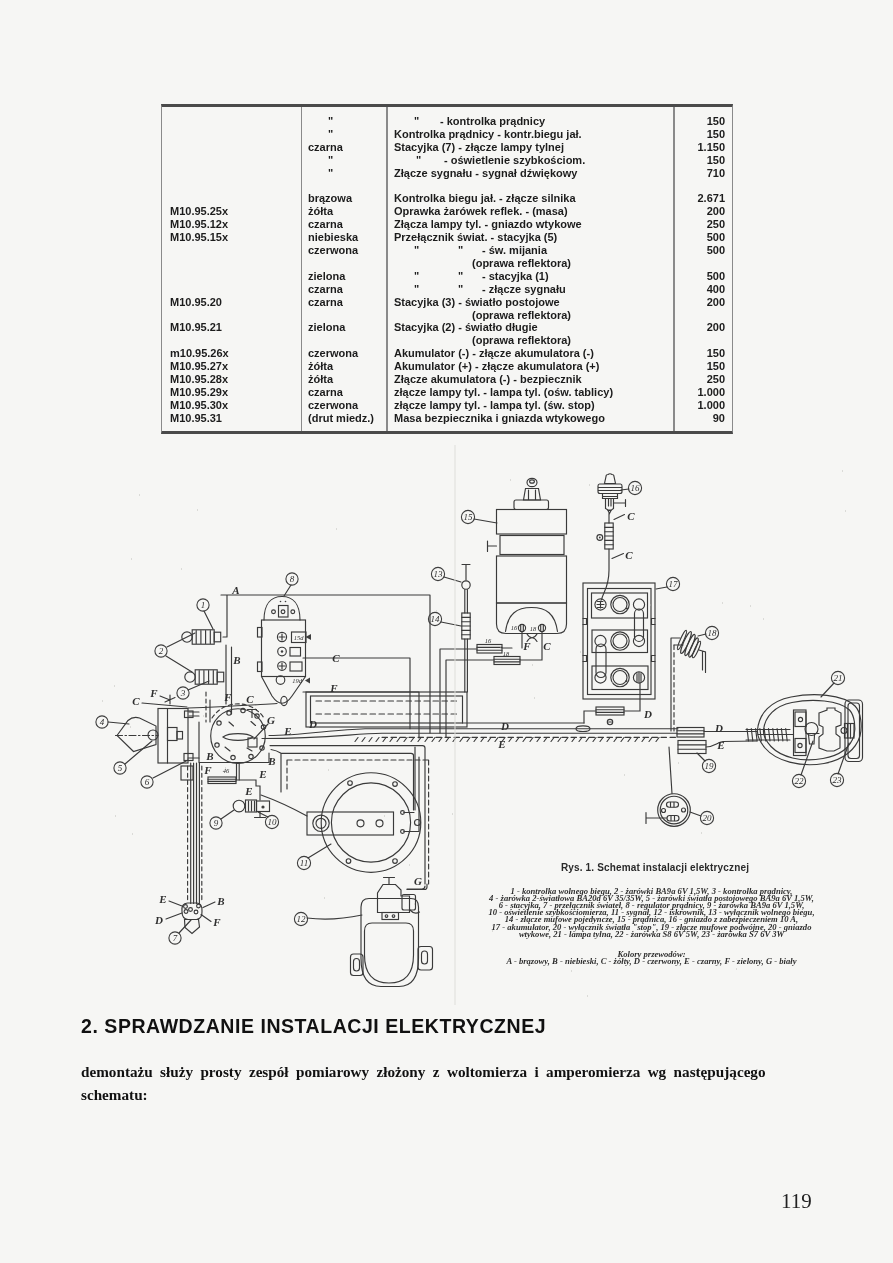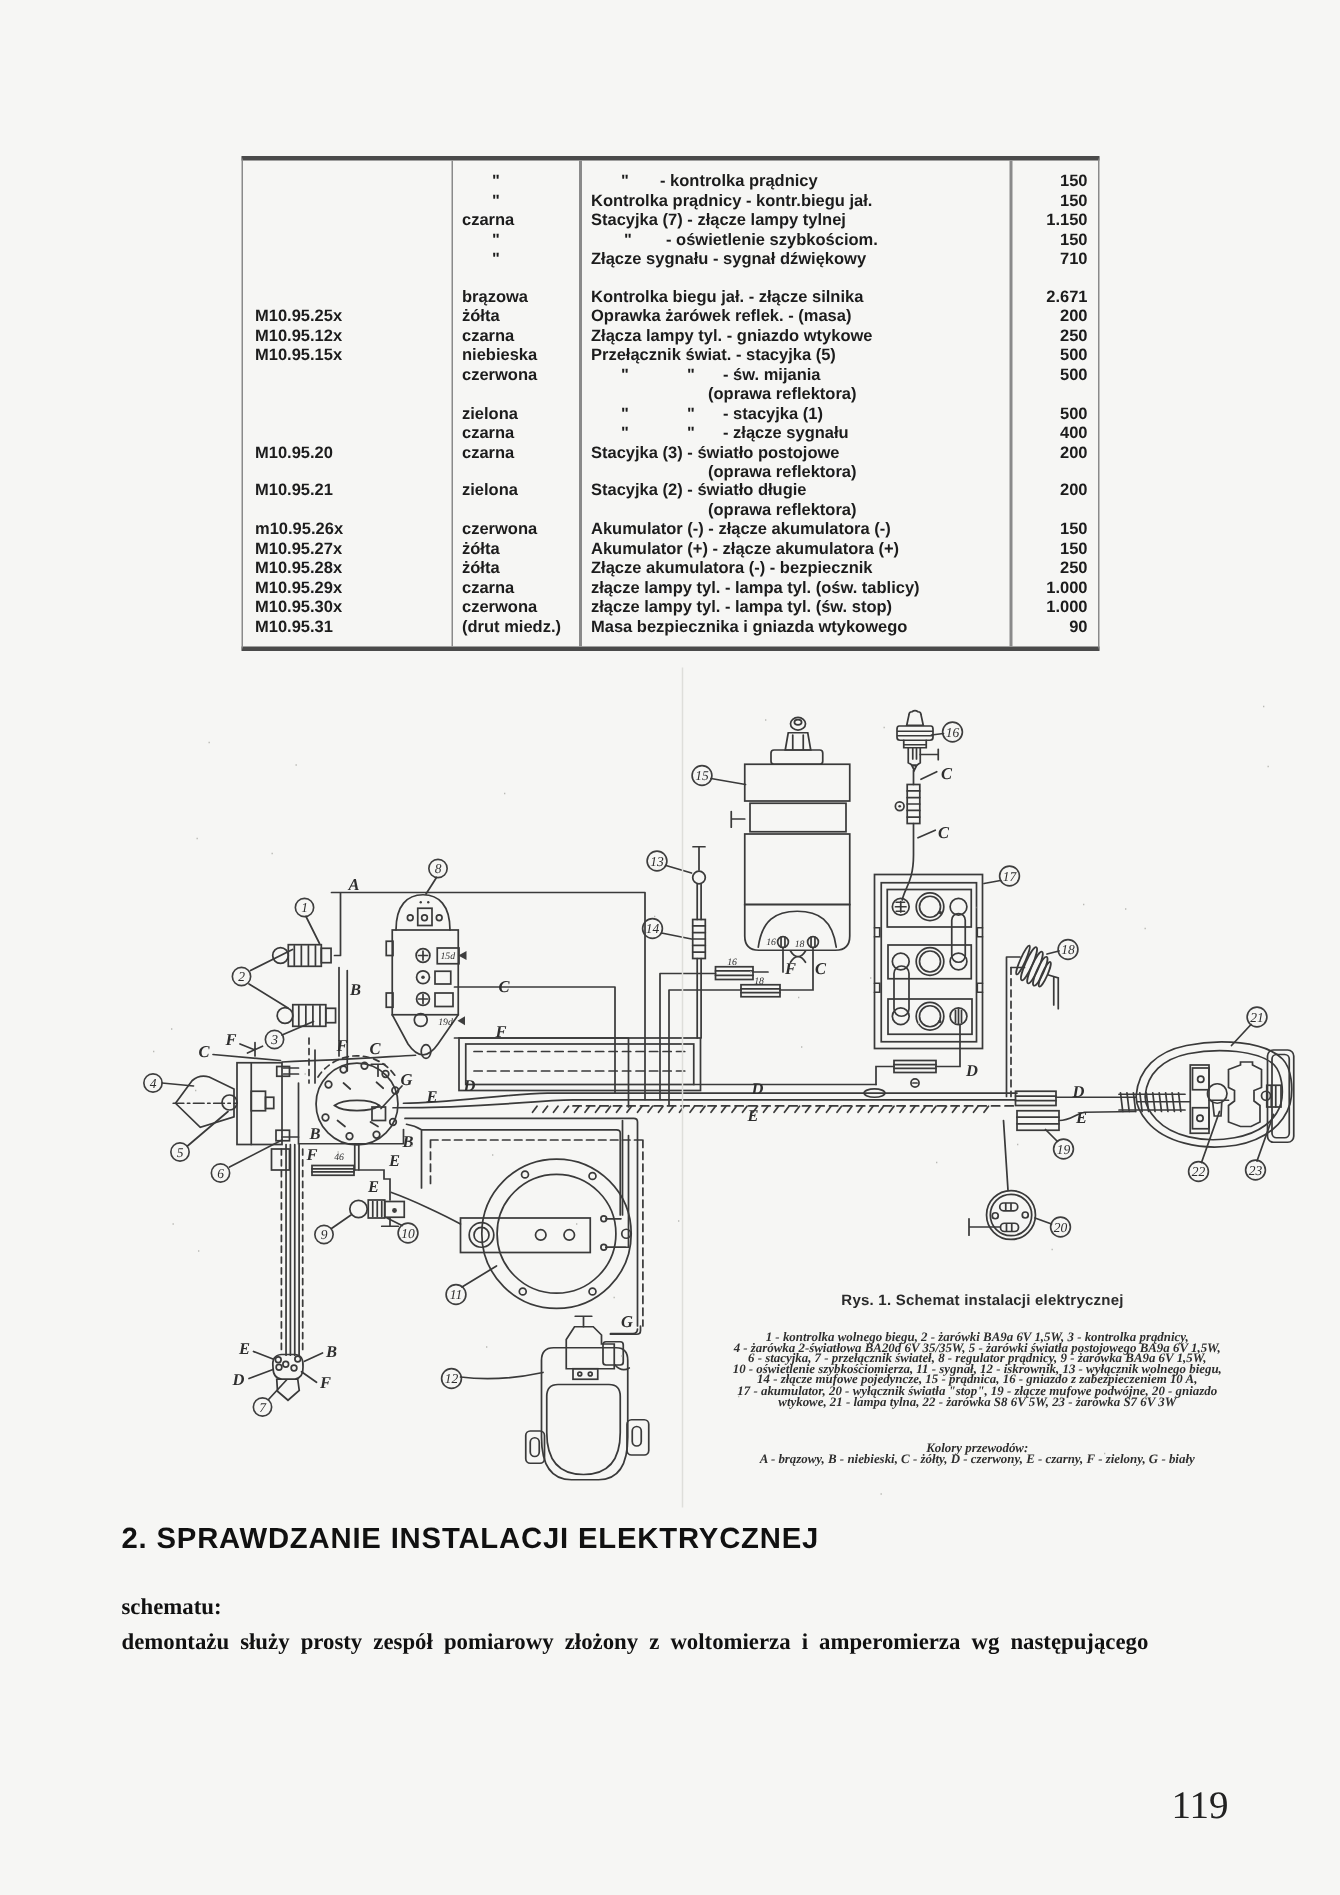--- a/index.html
+++ b/index.html
@@ -11,21 +11,21 @@
 #tbl .r{position:absolute;left:0;width:100%;height:13px;font-weight:bold;font-size:11px;
  line-height:12.9px;color:#1c1c1c;white-space:nowrap;}
 #tbl .r span{position:absolute;top:0;}
 .c4{width:134px;text-align:right;left:429px;}
 #h2x{position:absolute;left:81px;top:1015px;font-size:19.5px;font-weight:bold;color:#111;
  letter-spacing:0.55px;}
 #para{position:absolute;left:81px;top:1060px;width:700px;font-family:"Liberation Serif",serif;
  font-size:15.2px;font-weight:bold;color:#111;word-spacing:3.1px;}
 #para div{height:23.4px;line-height:23.4px;white-space:nowrap;}
 #pgnum{position:absolute;left:781px;top:1189px;font-family:"Liberation Serif",serif;
- font-size:26px;color:#222;}
+ font-size:21px;color:#222;}
 #diag{position:absolute;left:80px;top:440px;}
 .cap{position:absolute;text-align:center;color:#222;}
 </style></head>
 <body>
 <div id="tbl">
 <div class="vl" style="left:138.5px"></div>
 <div class="vl" style="left:224px"></div>
 <div class="vl" style="left:511px"></div>
 <div class="r" style="top:8.5px">
       <span style="left:166px">"</span>
@@ -487,21 +487,21 @@
   </svg>
 <div class="cap" style="left:440px;top:862px;width:430px;font-weight:bold;font-size:10px;letter-spacing:0.15px;color:#2a2a2a;">Rys. 1. Schemat instalacji elektrycznej</div>
 <div class="cap" id="legend" style="left:418px;top:887.5px;width:467px;font-family:'Liberation Serif',serif;font-style:italic;font-weight:bold;font-size:8.6px;line-height:7.2px;color:#2e2e2e;">
 <div>1 - kontrolka wolnego biegu, 2 - żarówki BA9a 6V 1,5W, 3 - kontrolka prądnicy,</div>
 <div>4 - żarówka 2-światłowa BA20d 6V 35/35W, 5 - żarówki światła postojowego BA9a 6V 1,5W,</div>
 <div>6 - stacyjka, 7 - przełącznik świateł, 8 - regulator prądnicy, 9 - żarówka BA9a 6V 1,5W,</div>
 <div>10 - oświetlenie szybkościomierza, 11 - sygnał, 12 - iskrownik, 13 - wyłącznik wolnego biegu,</div>
 <div>14 - złącze mufowe pojedyncze, 15 - prądnica, 16 - gniazdo z zabezpieczeniem 10 A,</div>
 <div>17 - akumulator, 20 - wyłącznik światła "stop", 19 - złącze mufowe podwójne, 20 - gniazdo</div>
 <div>wtykowe, 21 - lampa tylna, 22 - żarówka S8 6V 5W, 23 - żarówka S7 6V 3W</div>
-<div style="margin-top:24px">Kolory przewodów:</div>
+<div style="margin-top:13px">Kolory przewodów:</div>
 <div>A - brązowy, B - niebieski, C - żółty, D - czerwony, E - czarny, F - zielony, G - biały</div>
 </div>
 <div id="h2x">2. SPRAWDZANIE INSTALACJI ELEKTRYCZNEJ</div>
 <div id="para">
+<div style="word-spacing:3.6px">demontażu służy prosty zespół pomiarowy złożony z woltomierza i amperomierza wg następującego</div>
 <div>schematu:</div>
-<div style="word-spacing:3.6px">demontażu służy prosty zespół pomiarowy złożony z woltomierza i amperomierza wg następującego</div>
 </div>
 <div id="pgnum">119</div>
 
 </body></html>

